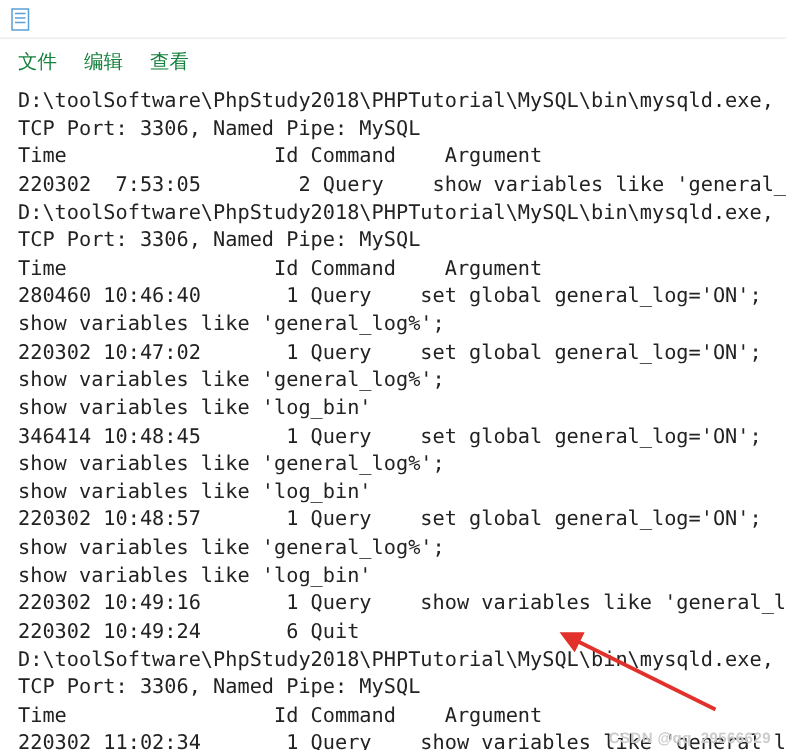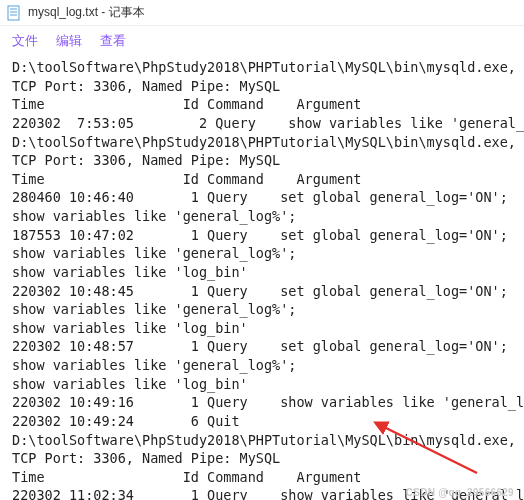--- a/index.html
+++ b/index.html
@@ -30,21 +30,21 @@
     }
     .titlebar-text {
       font-size: 12px;
       color: #333;
     }
     .menubar {
       display: flex;
       gap: 18px;
       padding: 6px 12px;
       font-size: 13px;
-      color: #8b5cf6;
+      color: #15803d;
     }
     .menu-item { cursor: default; }
     .content {
       padding: 2px 8px 2px 12px;
       font-family: "SimSun", "Consolas", monospace;
       font-size: 13.5px;
       line-height: 1.38;
       white-space: pre;
       color: #222;
       overflow: hidden;
@@ -70,42 +70,41 @@
 
 <div class="titlebar">
   <span class="titlebar-icon">
     <svg width="16" height="16" viewBox="0 0 16 16">
       <rect x="2" y="1" width="11" height="14" fill="#fff" stroke="#5aa0d8" stroke-width="1"></rect>
       <line x1="4" y1="4" x2="11" y2="4" stroke="#5aa0d8" stroke-width="1"></line>
       <line x1="4" y1="7" x2="11" y2="7" stroke="#5aa0d8" stroke-width="1"></line>
       <line x1="4" y1="10" x2="11" y2="10" stroke="#5aa0d8" stroke-width="1"></line>
     </svg>
   </span>
-  <span class="titlebar-text">mysql_log.txt - 记事本</span>
 </div>
 
 <div class="menubar">
   <span class="menu-item">文件</span>
   <span class="menu-item">编辑</span>
   <span class="menu-item">查看</span>
 </div>
 
 <div class="content"><span>D:\toolSoftware\PhpStudy2018\PHPTutorial\MySQL\bin\mysqld.exe, Version: 5.5.5</span>
 <span>TCP Port: 3306, Named Pipe: MySQL</span>
 <span>Time                 Id Command    Argument</span>
 <span>220302  7:53:05        2 Query    show variables like 'general_log%'</span>
 <span>D:\toolSoftware\PhpStudy2018\PHPTutorial\MySQL\bin\mysqld.exe, Version: 5.5.5</span>
 <span>TCP Port: 3306, Named Pipe: MySQL</span>
 <span>Time                 Id Command    Argument</span>
 <span>280460 10:46:40       1 Query    set global general_log='ON';</span>
 <span>show variables like 'general_log%';</span>
-<span>187553 10:47:02       1 Query    set global general_log='ON';</span>
+<span>220302 10:47:02       1 Query    set global general_log='ON';</span>
 <span>show variables like 'general_log%';</span>
 <span>show variables like 'log_bin'</span>
-<span>220302 10:48:45       1 Query    set global general_log='ON';</span>
+<span>346414 10:48:45       1 Query    set global general_log='ON';</span>
 <span>show variables like 'general_log%';</span>
 <span>show variables like 'log_bin'</span>
 <span>220302 10:48:57       1 Query    set global general_log='ON';</span>
 <span>show variables like 'general_log%';</span>
 <span>show variables like 'log_bin'</span>
 <span>220302 10:49:16       1 Query    show variables like 'general_log%'</span>
 <span>220302 10:49:24       6 Quit</span>
 <span>D:\toolSoftware\PhpStudy2018\PHPTutorial\MySQL\bin\mysqld.exe, Version: 5.5.5</span>
 <span>TCP Port: 3306, Named Pipe: MySQL</span>
 <span>Time                 Id Command    Argument</span>

